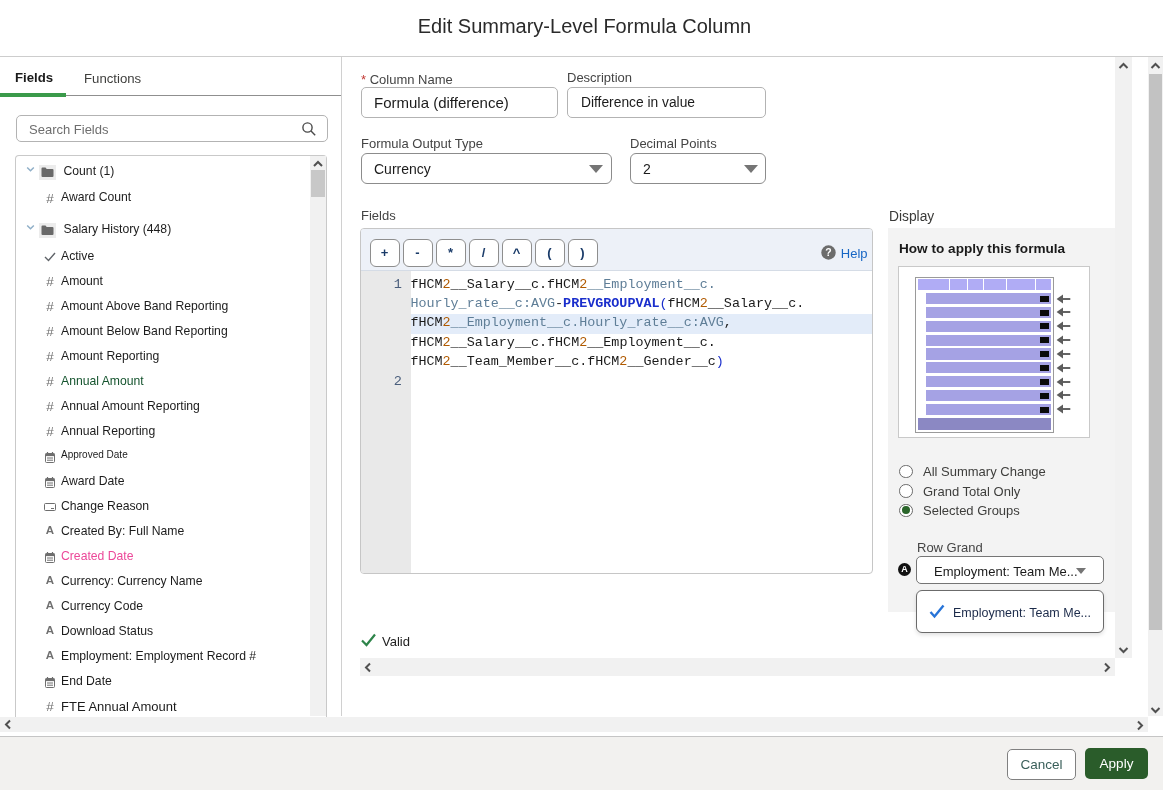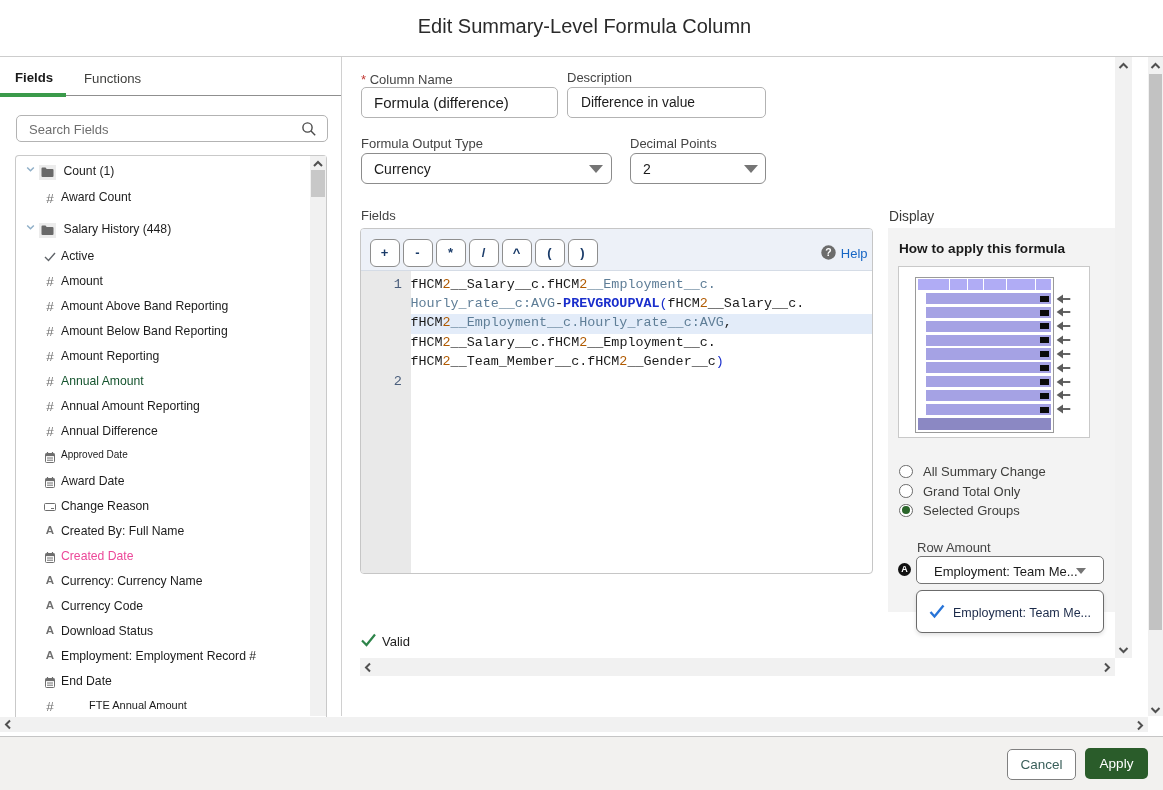--- a/index.html
+++ b/index.html
@@ -67,21 +67,21 @@
     <div class="abs" style="left:61px;top:298.5px;font-size:12.2px;color:#1c1c1c;white-space:nowrap;">Amount Above Band Reporting</div>
     <div class="abs" style="left:44px;top:324px;width:12px;text-align:center;font-size:13.5px;color:#707070;">#</div>
     <div class="abs" style="left:61px;top:323.5px;font-size:12.2px;color:#1c1c1c;white-space:nowrap;">Amount Below Band Reporting</div>
     <div class="abs" style="left:44px;top:349px;width:12px;text-align:center;font-size:13.5px;color:#707070;">#</div>
     <div class="abs" style="left:61px;top:348.5px;font-size:12.2px;color:#1c1c1c;white-space:nowrap;">Amount Reporting</div>
     <div class="abs" style="left:44px;top:374px;width:12px;text-align:center;font-size:13.5px;color:#707070;">#</div>
     <div class="abs" style="left:61px;top:373.5px;font-size:12.2px;color:#14532d;white-space:nowrap;">Annual Amount</div>
     <div class="abs" style="left:44px;top:399px;width:12px;text-align:center;font-size:13.5px;color:#707070;">#</div>
     <div class="abs" style="left:61px;top:398.5px;font-size:12.2px;color:#1c1c1c;white-space:nowrap;">Annual Amount Reporting</div>
     <div class="abs" style="left:44px;top:424px;width:12px;text-align:center;font-size:13.5px;color:#707070;">#</div>
-    <div class="abs" style="left:61px;top:423.5px;font-size:12.2px;color:#1c1c1c;white-space:nowrap;">Annual Difference</div>
+    <div class="abs" style="left:61px;top:423.5px;font-size:12.2px;color:#1c1c1c;white-space:nowrap;">Annual Reporting</div>
     <svg class="abs" style="left:45px;top:451.5px;" width="10" height="11" viewBox="0 0 10 11">
      <rect x="0.5" y="1.5" width="9" height="9" rx="1" fill="none" stroke="#6e6e6e" stroke-width="1"></rect>
      <rect x="0.5" y="1.5" width="9" height="2.6" fill="#6e6e6e"></rect>
      <line x1="2.5" y1="0" x2="2.5" y2="2" stroke="#6e6e6e" stroke-width="1.2"></line>
      <line x1="7.5" y1="0" x2="7.5" y2="2" stroke="#6e6e6e" stroke-width="1.2"></line>
      <line x1="2" y1="6" x2="8" y2="6" stroke="#6e6e6e" stroke-width="1"></line>
      <line x1="2" y1="8.2" x2="8" y2="8.2" stroke="#6e6e6e" stroke-width="1"></line>
   </svg>
     <div class="abs" style="left:61px;top:448.5px;font-size:10px;color:#1c1c1c;white-space:nowrap;">Approved Date</div>
     <svg class="abs" style="left:45px;top:476.5px;" width="10" height="11" viewBox="0 0 10 11">
@@ -120,21 +120,21 @@
     <svg class="abs" style="left:45px;top:676.5px;" width="10" height="11" viewBox="0 0 10 11">
      <rect x="0.5" y="1.5" width="9" height="9" rx="1" fill="none" stroke="#6e6e6e" stroke-width="1"></rect>
      <rect x="0.5" y="1.5" width="9" height="2.6" fill="#6e6e6e"></rect>
      <line x1="2.5" y1="0" x2="2.5" y2="2" stroke="#6e6e6e" stroke-width="1.2"></line>
      <line x1="7.5" y1="0" x2="7.5" y2="2" stroke="#6e6e6e" stroke-width="1.2"></line>
      <line x1="2" y1="6" x2="8" y2="6" stroke="#6e6e6e" stroke-width="1"></line>
      <line x1="2" y1="8.2" x2="8" y2="8.2" stroke="#6e6e6e" stroke-width="1"></line>
   </svg>
     <div class="abs" style="left:61px;top:673.5px;font-size:12.2px;color:#1c1c1c;white-space:nowrap;">End Date</div>
     <div class="abs" style="left:44px;top:699px;width:12px;text-align:center;font-size:13.5px;color:#707070;">#</div>
-    <div class="abs" style="left:61px;top:698.5px;font-size:11px;color:#1c1c1c;white-space:nowrap;margin-left:28px;">FTE Annual Amount</div>
+    <div class="abs" style="left:61px;top:698.5px;font-size:13px;color:#1c1c1c;white-space:nowrap;">FTE Annual Amount</div>
   </div>
 
 <div class="abs" style="left:361px;top:69.5px;"><span style="font-size:13px;color:#c23934;">* </span><span class="lbl">Column Name</span></div>
 <div class="ibox" style="left:361px;top:87px;width:197px;height:31px;"></div>
 <div class="abs" style="left:374px;top:94px;font-size:15px;color:#1b1b1b;">Formula (difference)</div>
 
 <div class="abs lbl" style="left:567px;top:69.5px;">Description</div>
 <div class="ibox" style="left:567px;top:87px;width:199px;height:31px;"></div>
 <div class="abs" style="left:581px;top:95px;font-size:13.8px;color:#1b1b1b;">Difference in value</div>
 
@@ -260,21 +260,21 @@
 <div id="radios">
     <div class="abs" style="left:899px;top:464.5px;width:13.5px;height:13.5px;border:1px solid #6a6a6a;border-radius:50%;background:#fff;box-sizing:border-box;"></div>
     <div class="abs" style="left:923px;top:464px;font-size:13px;color:#3e3e3c;white-space:nowrap;">All Summary Change</div>
     <div class="abs" style="left:899px;top:484px;width:13.5px;height:13.5px;border:1px solid #6a6a6a;border-radius:50%;background:#fff;box-sizing:border-box;"></div>
     <div class="abs" style="left:923px;top:483.5px;font-size:13px;color:#3e3e3c;white-space:nowrap;">Grand Total Only</div>
     <div class="abs" style="left:899px;top:503.5px;width:13.5px;height:13.5px;border:1px solid #6a6a6a;border-radius:50%;background:#fff;box-sizing:border-box;"></div>
     <div class="abs" style="left:901.8px;top:506.3px;width:8px;height:8px;border-radius:50%;background:#2b662b;"></div>
     <div class="abs" style="left:923px;top:503px;font-size:13px;color:#3e3e3c;white-space:nowrap;">Selected Groups</div>
   </div>
 
-<div class="abs" style="left:917px;top:540px;font-size:13px;color:#444;">Row Amount</div>
+<div class="abs" style="left:917px;top:540px;font-size:13px;color:#444;">Row Grand</div>
 <div class="abs" style="left:898px;top:563px;width:13px;height:13px;background:#111;border-radius:50%;"></div>
 <div class="abs" style="left:898px;top:563px;width:13px;height:13px;text-align:center;font-size:9px;font-weight:bold;color:#fff;line-height:13.5px;">A</div>
 <div class="abs" style="left:916px;top:556px;width:188px;height:28px;background:#fff;border:1px solid #757575;border-radius:5px;box-sizing:border-box;"></div>
 <div class="abs" style="left:934px;top:564px;font-size:13px;color:#1b1b1b;">Employment: Team Me...</div>
 <div class="caret" style="left:1076px;top:567.5px;border-left-width:5px;border-right-width:5px;border-top-width:6px;"></div>
 
 <div class="abs" style="left:916px;top:590px;width:188px;height:43px;background:#fff;border:1px solid #6b6b6b;border-radius:6px;box-sizing:border-box;box-shadow:0 2px 4px rgba(0,0,0,0.12);"></div>
 <svg class="abs" style="left:929px;top:604px;" width="16" height="15" viewBox="0 0 16 15">
     <path d="M1.5 8 L5.5 12.5 L14.5 1.5" fill="none" stroke="#2774d8" stroke-width="2.4"></path>
   </svg>

